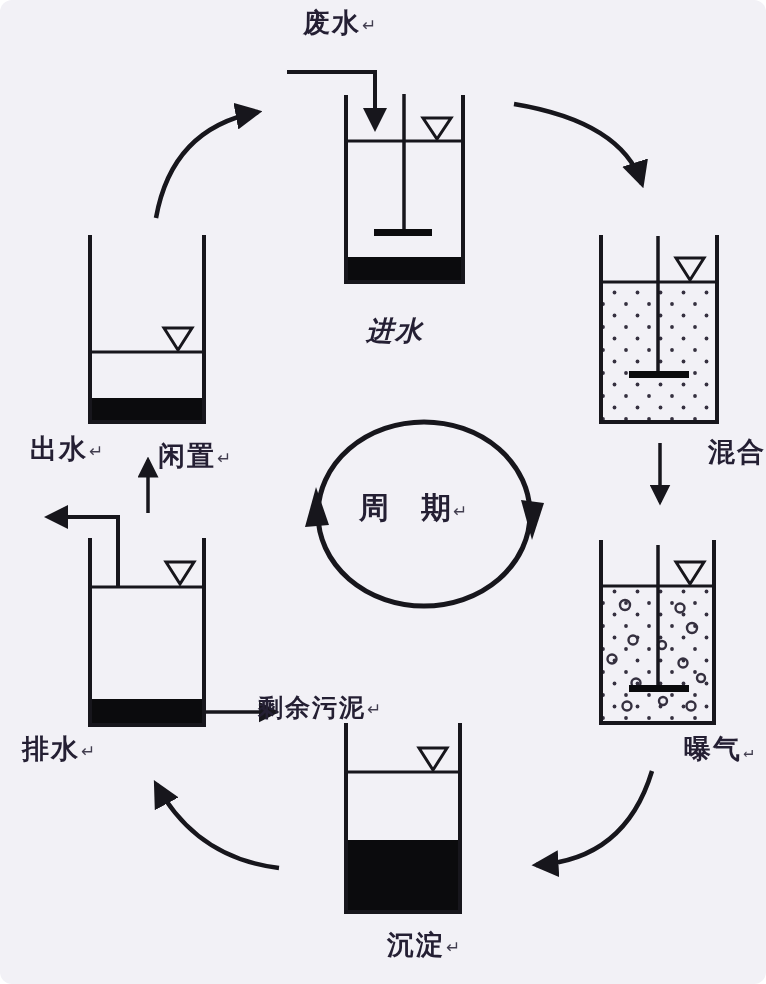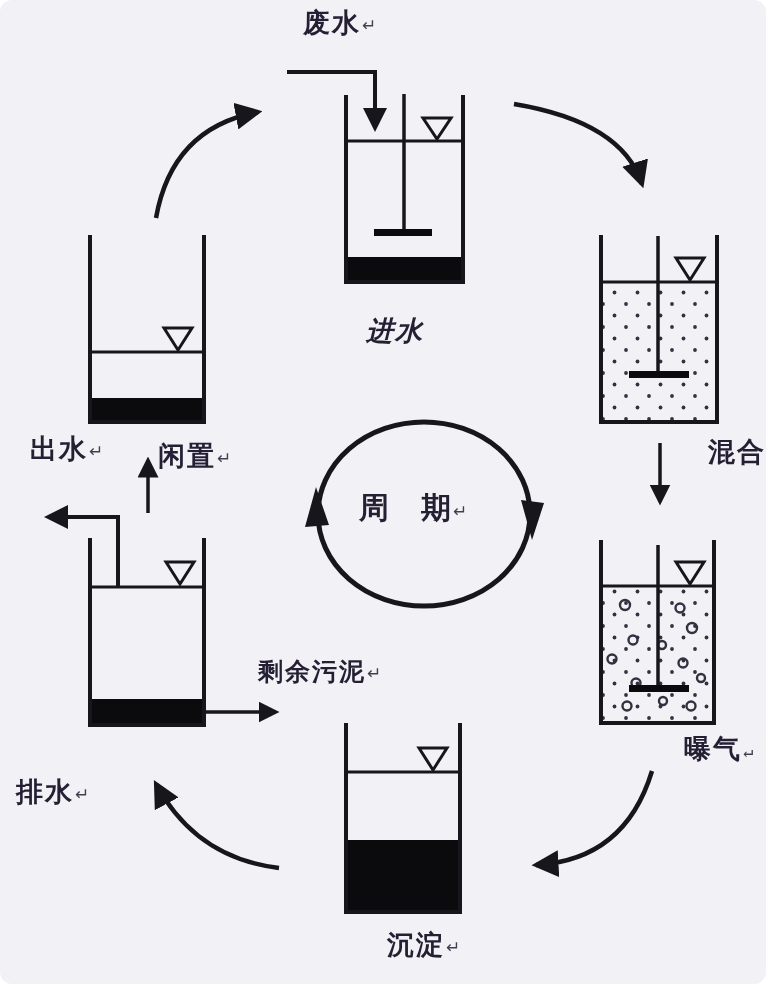--- a/index.html
+++ b/index.html
@@ -151,33 +151,33 @@
   </div>
 
   <div class="lbl" style="left:684px; top:738px;font-family:Liberation Mono, monospace;">
     <span>曝气</span><span class="ret">↵</span>
   </div>
 
   <div class="lbl" style="left:368px; top:932px;margin-left:19px;">
     <span>沉淀</span><span class="ret">↵</span>
   </div>
 
-  <div class="lbl" style="left:16px; top:736px;margin-top:43px;">
+  <div class="lbl" style="left:22px; top:736px;">
     <span>排水</span><span class="ret">↵</span>
   </div>
 
   <div class="lbl" style="left:30px; top:436px;">
     <span>出水</span><span class="ret">↵</span>
   </div>
 
   <div class="lbl" style="left:158px; top:443px;text-align:right;">
     <span>闲置</span><span class="ret">↵</span>
   </div>
 
-  <div class="lbl small" style="left:258px; top:659px;">
+  <div class="lbl small" style="left:258px; top:695px;">
     <span>剩余污泥</span><span class="ret">↵</span>
   </div>
 
   <div class="lbl cycle" style="left:344px; top:493px;margin-left:15px;">
     <span>周　期</span><span class="ret">↵</span>
   </div>
 
 </div>
 
 </body></html>

